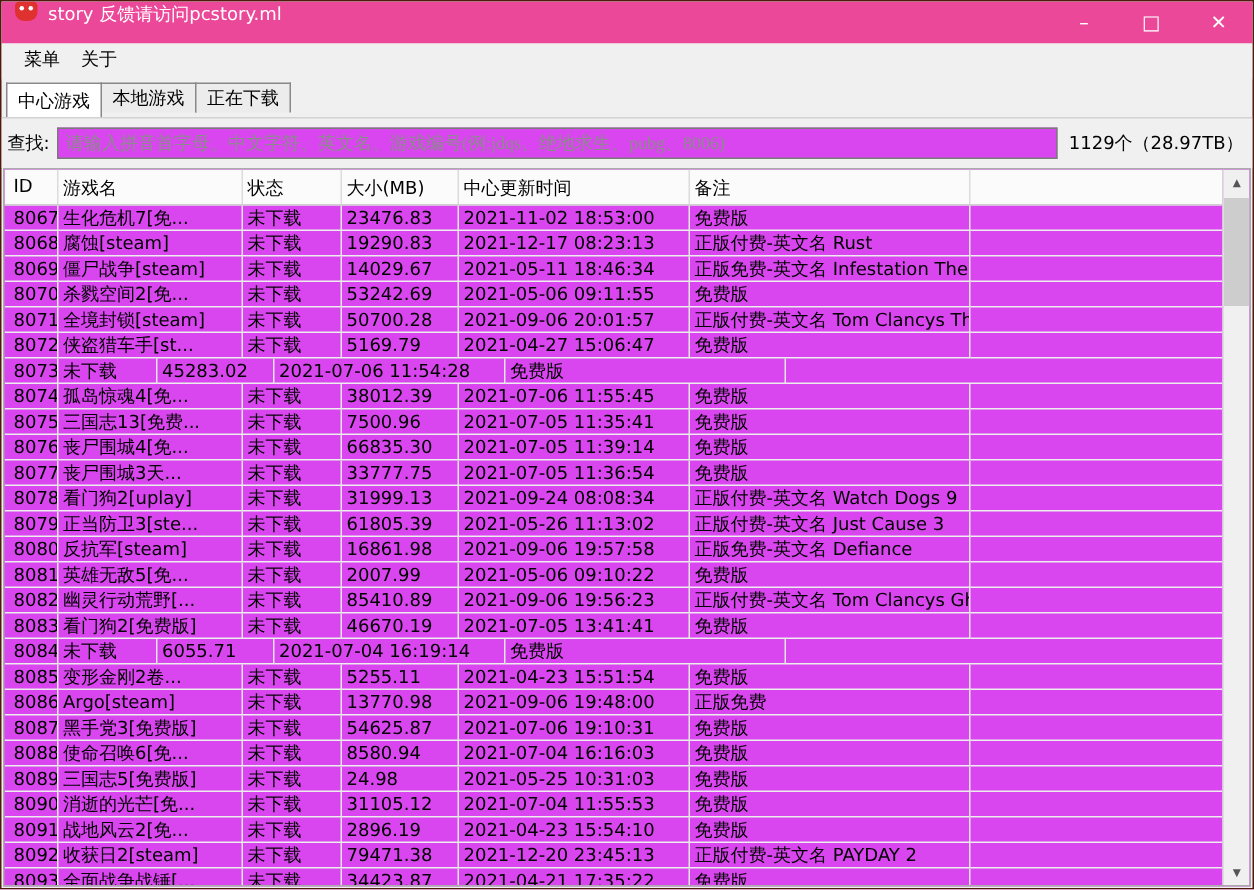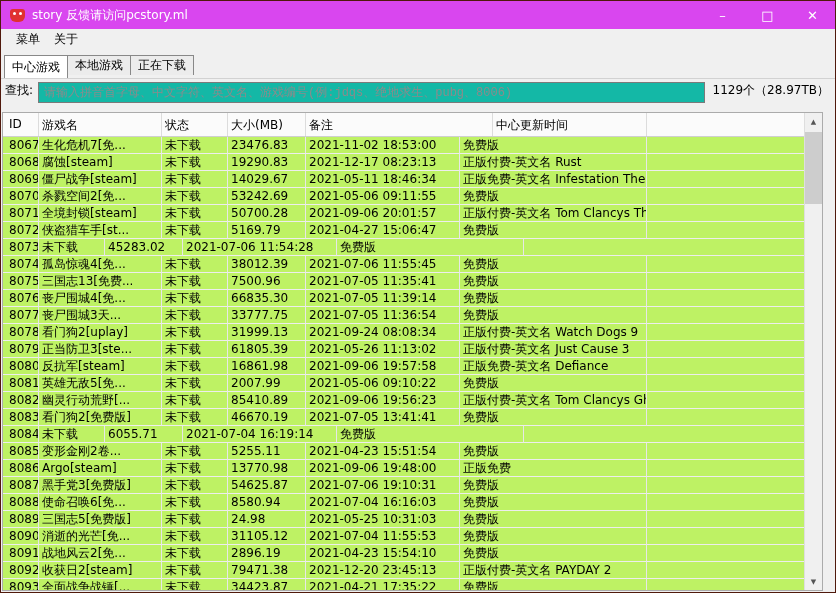--- a/index.html
+++ b/index.html
@@ -3,44 +3,44 @@
 <meta charset="utf-8">
 <style>
   html,body{margin:0;padding:0;background:#fff}
   .window{
     width:836px;height:593px;box-sizing:border-box;
     display:flex;flex-direction:column;
     font-family:"DejaVu Sans",sans-serif;font-size:12px;color:#000;
     background:#f0f0f0;border:1px solid #50190c;overflow:hidden;
   }
   
-  .titlebar{flex:0 0 28px;background:#d946ef;color:#fff;display:flex;align-items:center}
+  .titlebar{flex:0 0 28px;background:#ec4899;color:#fff;display:flex;align-items:flex-start}
   .app-icon{width:15px;height:13px;margin:0 7px 0 9px;background:#e03131;border-radius:3px 3px 6px 6px;position:relative;flex:none}
   .app-icon:before,.app-icon:after{content:"";position:absolute;top:3px;width:3px;height:3px;background:#fff;border-radius:50%}
   .app-icon:before{left:3px}.app-icon:after{right:3px}
   .title-text{font-size:12px;white-space:nowrap}
   .win-controls{margin-left:auto;display:flex;align-self:stretch}
   .win-btn{width:45px;display:flex;align-items:center;justify-content:center;font-size:13px;color:#fff}
   
   .menubar{flex:0 0 24px;display:flex;padding-left:8px;background:#f0f0f0}
   .menu-item{padding:2px 7px;white-space:nowrap}
   
   .tabstrip{flex:0 0 24px;display:flex;align-items:flex-start;padding:2px 0 0 3px;position:relative}
   .tabstrip:after{content:"";position:absolute;left:0;right:0;bottom:0;border-bottom:1px solid #d2d2d2}
   .tab{height:19px;line-height:19px;padding:0 7px;border:1px solid #888;border-bottom:none;background:#ececec;margin-right:-1px;white-space:nowrap;position:relative;z-index:1}
   .tab.active{height:22px;line-height:22px;background:#fff;z-index:3;margin-bottom:-1px}
   
-  .search-row{flex:0 0 27px;display:flex;padding:3px 3px 3px 4px;gap:5px;background:#f0f0f0}
+  .search-row{flex:0 0 27px;display:flex;align-items:center;padding:3px 3px 3px 4px;gap:5px;background:#f0f0f0}
   .search-label{flex:none;white-space:nowrap}
-  .search-input{flex:1 1 auto;height:21px;box-sizing:border-box;border:1px solid #7a7a7a;background:#14b8a6;
-    font-family:Liberation Mono, monospace;font-size:12px;padding:0 5px;color:#000;outline:none}
+  .search-input{flex:1 1 auto;height:21px;box-sizing:border-box;border:1px solid #7a7a7a;background:#d946ef;
+    font-family:Liberation Serif, serif;font-size:12px;padding:0 5px;color:#000;outline:none}
   .search-input::placeholder{color:#8b8b8b;opacity:1}
   .count-label{flex:none;white-space:nowrap;padding:0 3px}
   
-  .table-area{flex:1 1 auto;display:flex;background:#bef264;border:1px solid #ababab;margin:0 12px 1px 1px;overflow:hidden}
+  .table-area{flex:1 1 auto;display:flex;background:#d946ef;border:1px solid #ababab;margin:0 1px 1px 1px;overflow:hidden}
   .grid{flex:1 1 auto;display:flex;flex-direction:column;overflow:hidden}
   .thead{display:flex;flex:0 0 23px;background:#fbfbfb;border-bottom:1px solid #cfcfcf}
   .hcell{box-sizing:border-box;padding:4px 0 0 3px;border-right:1px solid #dcdcdc;white-space:nowrap;overflow:hidden}
   .tbody{flex:1 1 auto;overflow:hidden}
   .trow{display:flex;height:17px}
   .tcell{box-sizing:border-box;height:17px;line-height:16px;padding:0 0 0 3px;
     border-right:1px solid #e7e7e7;border-bottom:1px solid #ededed;
     white-space:nowrap;overflow:hidden;font-size:12px}
   .c0{width:36px;flex:none;padding-left:6px}
   .c1{width:123px;flex:none}
@@ -87,22 +87,22 @@
     <div class="count-label">1129个（28.97TB）</div>
   </div>
 
   <div class="table-area">
     <div class="grid">
       <div class="thead">
         <div class="hcell c0">ID</div>
         <div class="hcell c1">游戏名</div>
         <div class="hcell c2">状态</div>
         <div class="hcell c3">大小(MB)</div>
+        <div class="hcell c4">中心更新时间</div>
         <div class="hcell c5">备注</div>
-        <div class="hcell c4">中心更新时间</div>
         <div class="hcell c6"></div>
       </div>
       <div class="tbody">
           <div class="trow">
             <div class="tcell c0">8067</div>
             <div class="tcell c1">生化危机7[免...</div>
             <div class="tcell c2">未下载</div>
             <div class="tcell c3">23476.83</div>
             <div class="tcell c4">2021-11-02 18:53:00</div>
             <div class="tcell c5">免费版</div>

